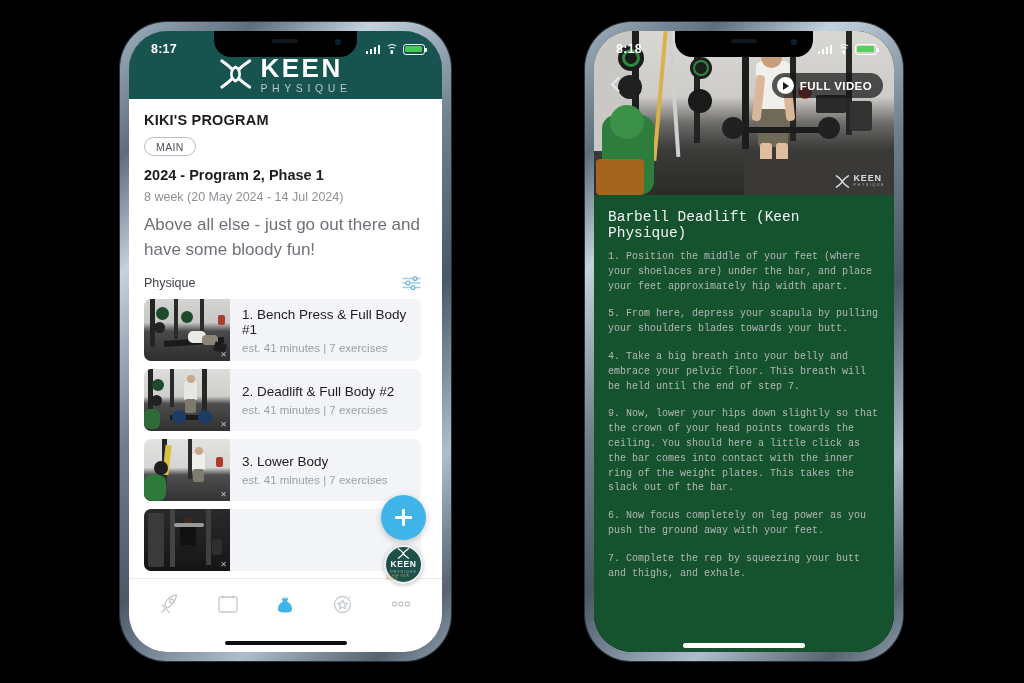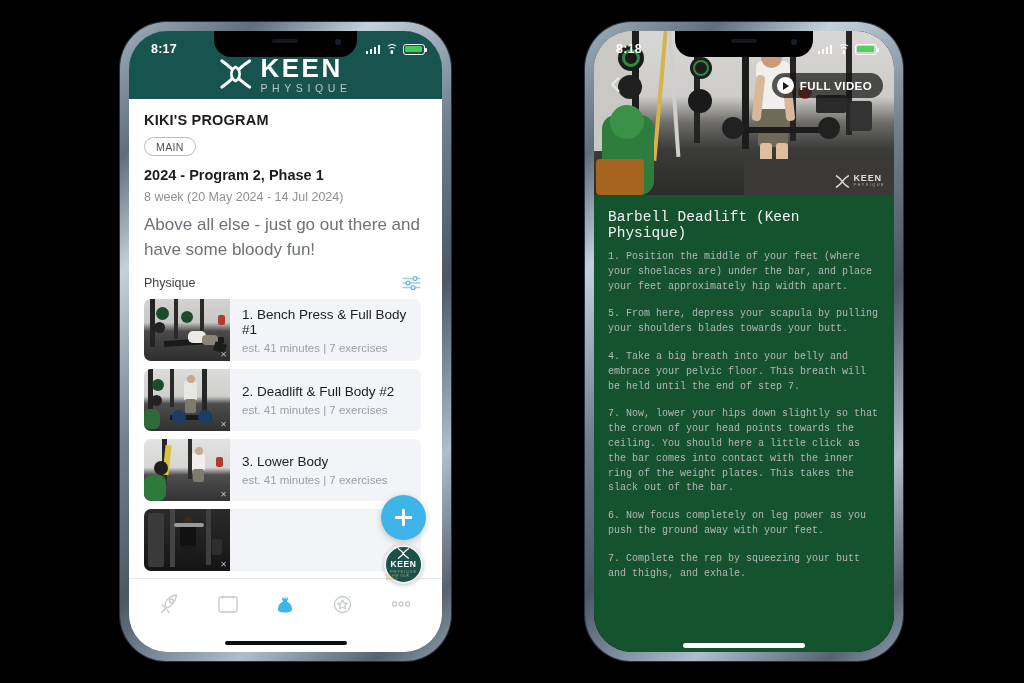--- a/index.html
+++ b/index.html
@@ -469,21 +469,21 @@
               <div class="wm-phys">PHYSIQUE</div>
             </div>
           </div>
         </div>
 
         <div class="detail">
           <div class="detail-title">Barbell Deadlift (Keen Physique)</div>
           <div class="step">1. Position the middle of your feet (where your shoelaces are) under the bar, and place your feet approximately hip width apart.</div>
           <div class="step">5. From here, depress your scapula by pulling your shoulders blades towards your butt.</div>
           <div class="step">4. Take a big breath into your belly and embrace your pelvic floor. This breath will be held until the end of step 7.</div>
-          <div class="step">7. Now, lower your hips down slightly so that the crown of your head points towards the ceiling. You should here a little click as the bar comes into contact with the inner ring of the weight plates. This takes the slack out of the bar.</div>
+          <div class="step">9. Now, lower your hips down slightly so that the crown of your head points towards the ceiling. You should here a little click as the bar comes into contact with the inner ring of the weight plates. This takes the slack out of the bar.</div>
           <div class="step">6. Now focus completely on leg power as you push the ground away with your feet.</div>
           <div class="step">7. Complete the rep by squeezing your butt and thighs, and exhale.</div>
 
         </div>
 
         <div class="home-ind-dark">
             <span></span>
           </div>
       </div>
 

